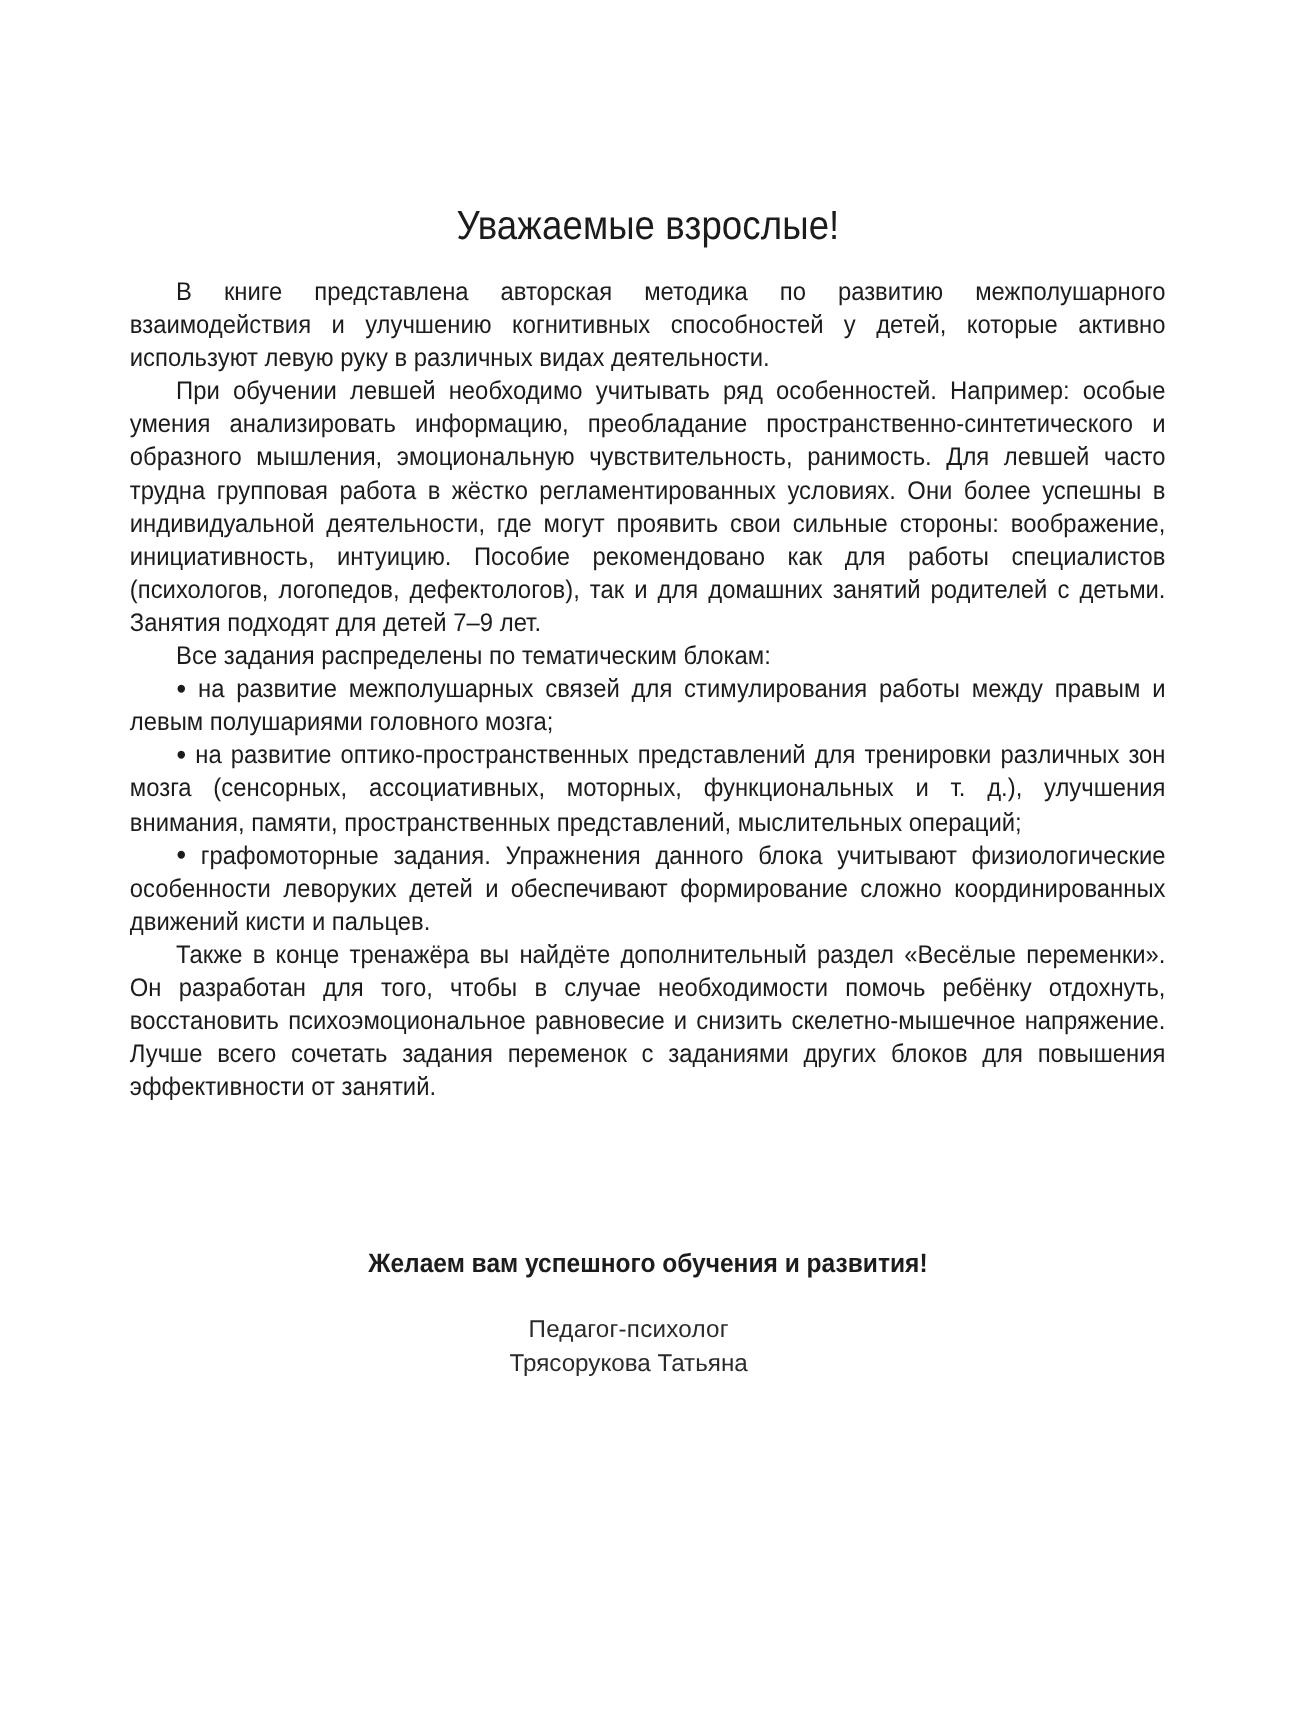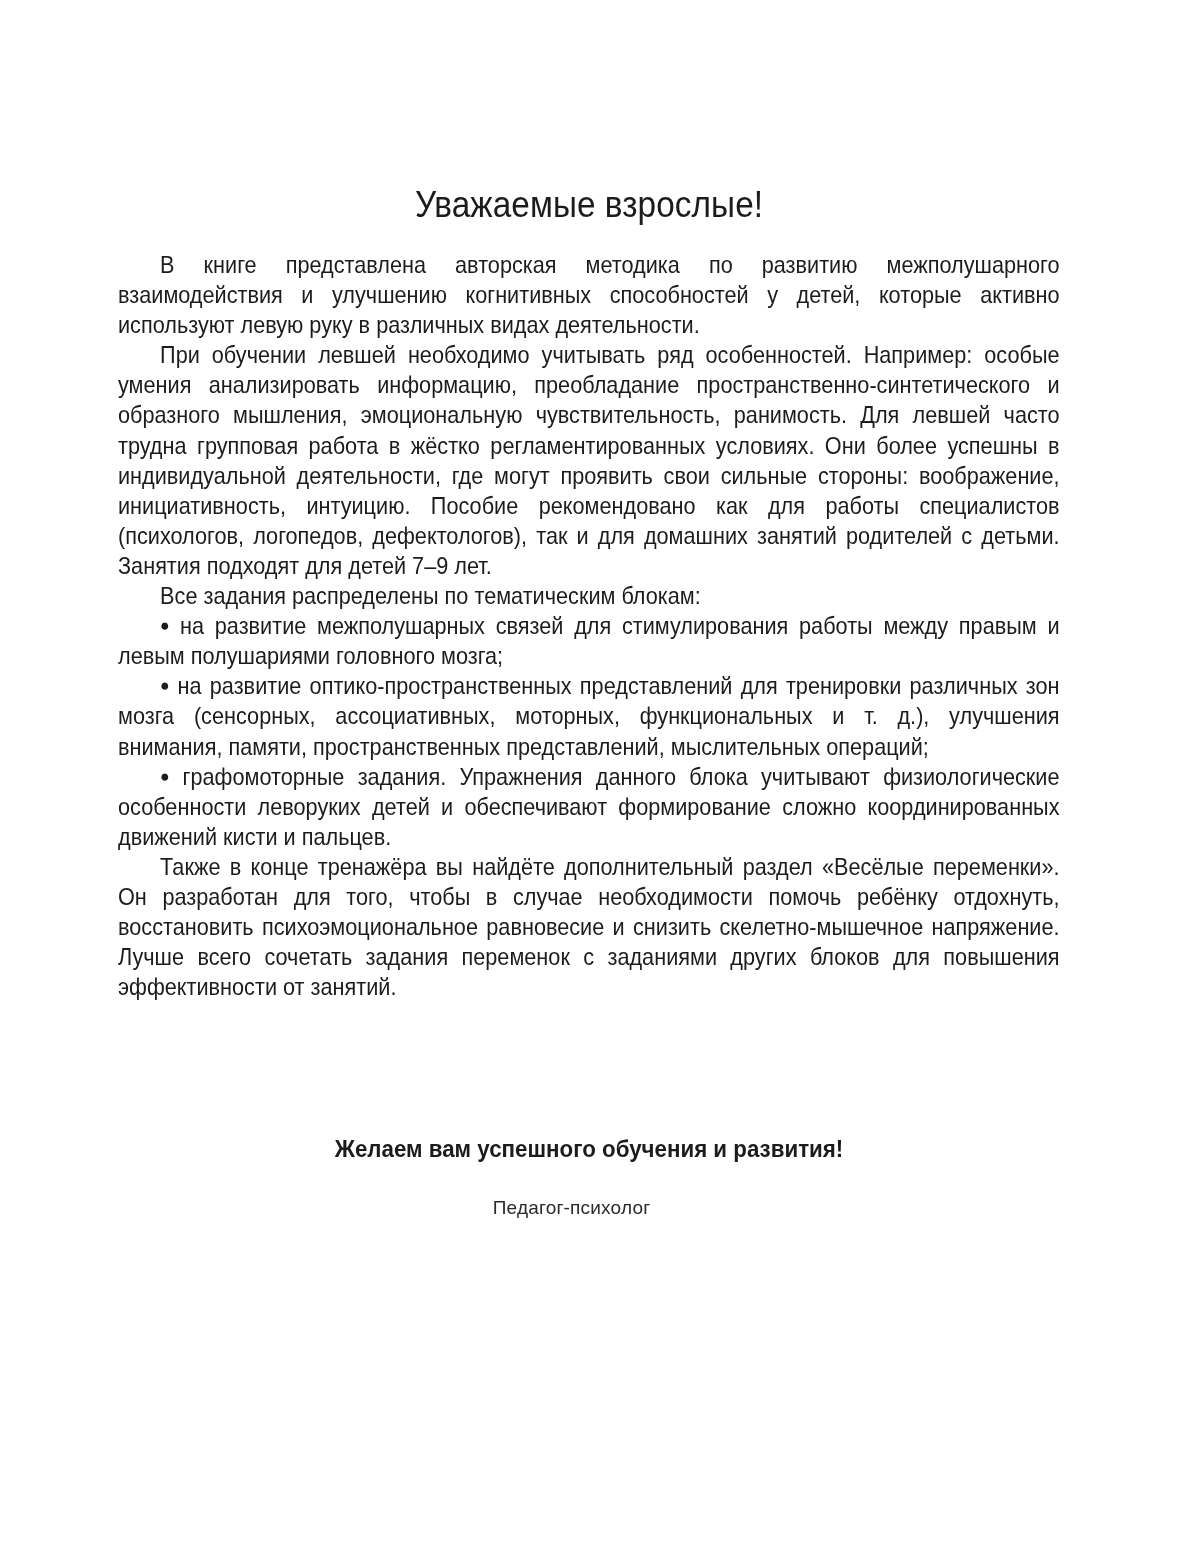--- a/index.html
+++ b/index.html
@@ -119,21 +119,21 @@
     white-space: nowrap;
   }
 
   
   .signature {
     position: absolute;
     left: 0;
     top: 1192px;
     width: 907px;       
     text-align: center;
-    font-size: 19px;
+    font-size: 22px;
     line-height: 31px;
     font-weight: 400;
     color: #2a2a2a;
   }
   .signature .sig-line {
     display: block;
     white-space: nowrap;
   }
   .signature .sig-line.role {
     letter-spacing: 0.2px;
@@ -162,16 +162,17 @@
       <p class="bullet-para"><span class="bullet-glyph">●</span><span>графомоторные задания. Упражнения данного блока учитывают физиологические особенности леворуких детей и обеспечивают формирование сложно координированных движений кисти и пальцев.</span></p>
 
       <p class="para">Также в конце тренажёра вы найдёте дополнительный раздел «Весёлые переменки». Он разработан для того, чтобы в случае необходимости помочь ребёнку отдохнуть, восстановить психоэмоциональное равновесие и снизить скелетно-мышечное напряжение. Лучше всего сочетать задания переменок с заданиями других блоков для повышения эффективности от занятий.</p>
 
     </div>
 
     <p class="closing-line">Желаем вам успешного обучения и развития!</p>
 
     <div class="signature">
       <span class="sig-line role">Педагог-психолог</span>
+      <span class="sig-line name">Трясорукова Татьяна</span>
     </div>
 
   </div>
 </div>
 
 </body></html>

